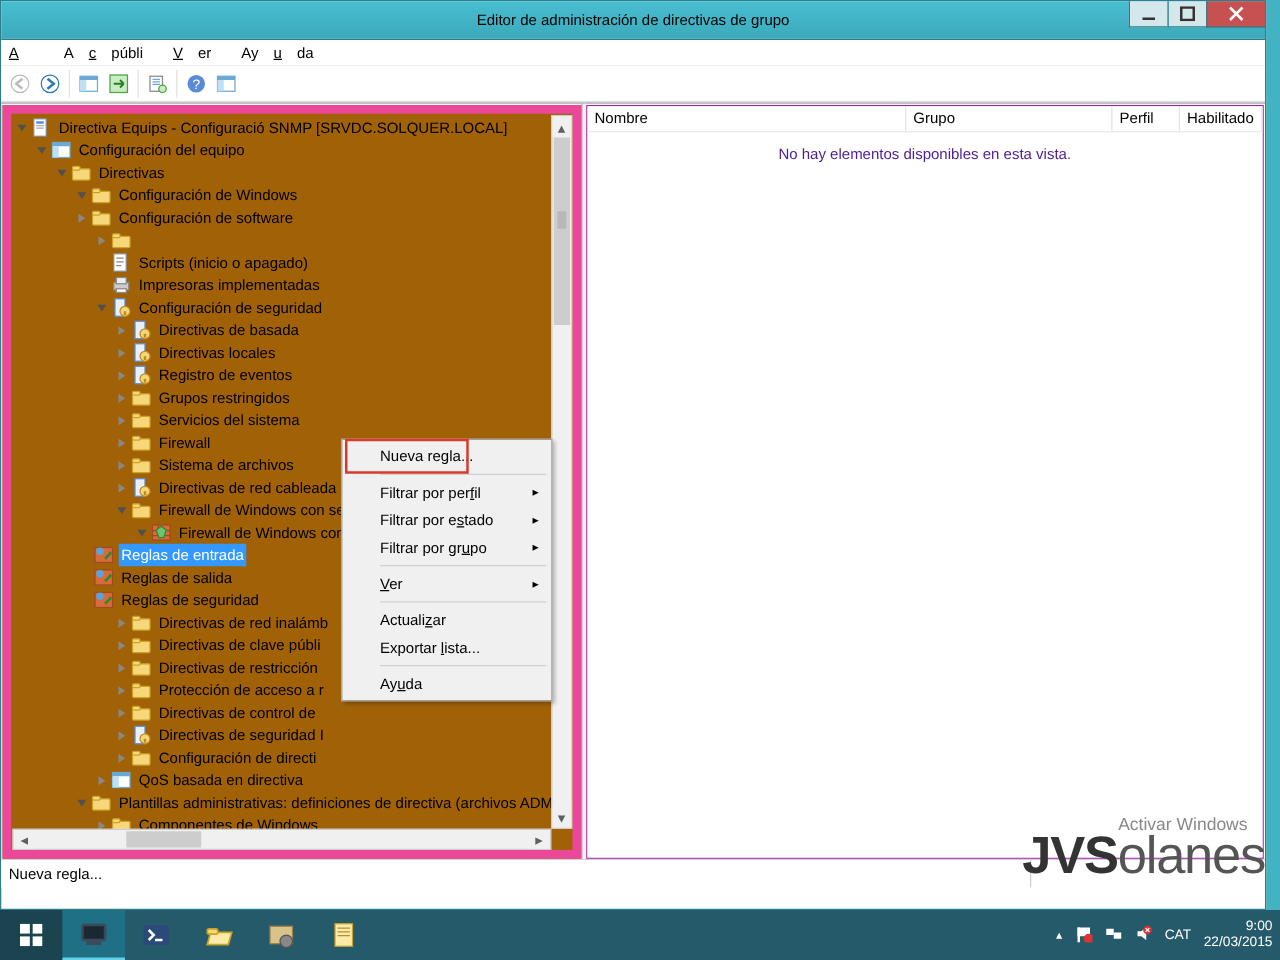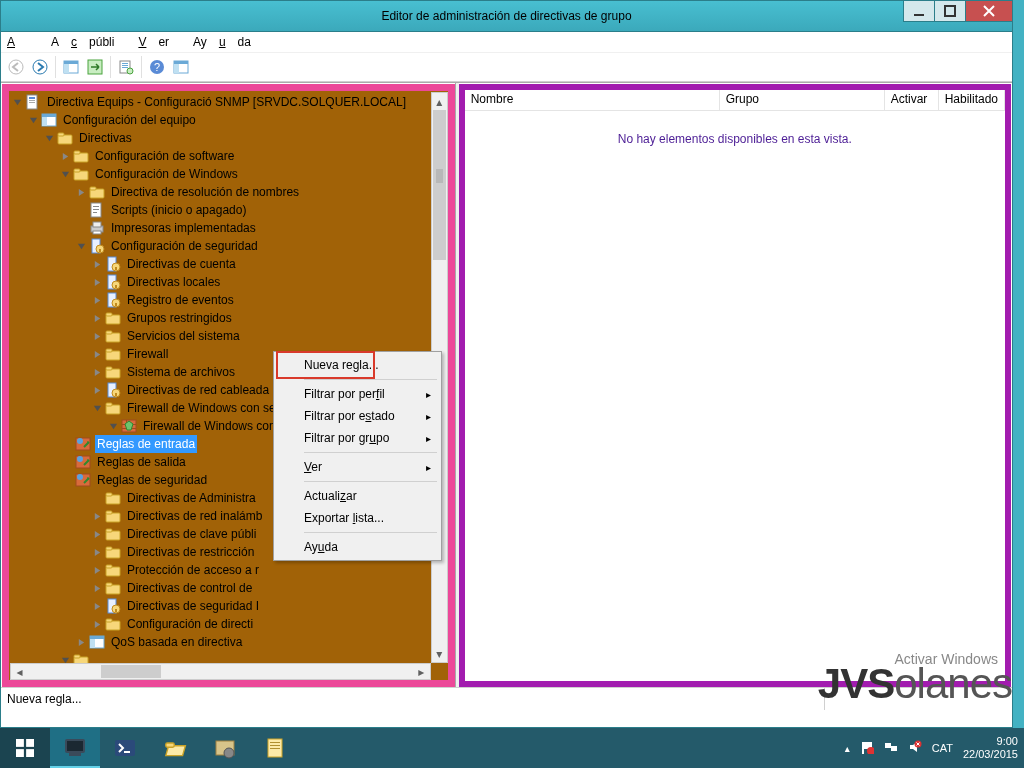--- a/index.html
+++ b/index.html
@@ -32,21 +32,21 @@
   .tree-row.selected .lbl { background:#3399ff; color:#fff; }
   .i0{padding-left:2px}.i1{padding-left:18px}.i2{padding-left:34px}.i3{padding-left:50px}.i4{padding-left:66px}.i5{padding-left:82px}.i6{padding-left:98px}.i7{padding-left:52px}
   .vscroll { position:absolute; right:0; top:1px; width:17px; bottom:17px; background:#f0f0f0; border:1px solid #ccc; box-sizing:border-box; }
   .vscroll .thumb { position:absolute; left:1px; right:1px; background:#cdcdcd; }
   .vscroll .grip { position:absolute; left:3px; right:3px; top:39%; height:14px; background:#b8b8b8; }
   .vscroll .arrow { position:absolute; left:0; right:0; height:17px; background:#f0f0f0; display:flex; align-items:center; justify-content:center; color:#606060;}
   .hscroll { position:absolute; left:1px; right:17px; bottom:0; height:17px; background:#f0f0f0; border:1px solid #ccc; box-sizing:border-box; }
   .hscroll .thumb { position:absolute; top:1px; bottom:1px; background:#cdcdcd; }
   .hscroll .arrow { position:absolute; top:0; bottom:0; width:17px; background:#f0f0f0; display:flex; align-items:center; justify-content:center; color:#606060;}
   
-  .right-pane { flex:1; display:flex; flex-direction:column; border:6px solid #a21caf; margin:1px 1px 0 0; box-sizing:border-box; position:relative;gap:11px; }
+  .right-pane { flex:1; display:flex; flex-direction:column; border:1px solid #a21caf; margin:1px 1px 0 0; box-sizing:border-box; position:relative; }
   .list-header { height:20px; background:#fff; display:flex; border-bottom:1px solid #e4e4e4; }
   .list-header .col { border-right:1px solid #e4e4e4; padding:2px 6px; box-sizing:border-box; font-size:12px; color:#000; overflow:hidden; }
   .list-body { flex:1; background:#fff; display:flex; align-items:flex-start; justify-content:center; padding-top:10px; color:#4c1d95; }
   .sep-resize { width:3px; background:#f0f0f0; }
   
   .ctxmenu { position:absolute; left:272px; top:350px; width:163px; background:#f0f0f0; border:1px solid #a0a0a0; box-shadow:2px 2px 3px rgba(0,0,0,.25); padding:2px; z-index:10; }
   .ctxmenu .item { height:22px; display:flex; align-items:center; padding-left:28px; position:relative; }
   .ctxmenu .item .arrow { position:absolute; right:8px; color:#000; font-size:10px;}
   .ctxmenu .sep { height:1px; background:#d0d0d0; margin:3px 2px 3px 28px; }
   .ctxmenu .gutter { position:absolute; left:2px; top:2px; bottom:2px; width:24px; background:#f0f0f0;}
@@ -267,370 +267,361 @@
                 </svg>
               </span>
               <span class="ic">
                 <svg class="ico">
                   <use href="#i-folder"></use>
                 </svg>
               </span>
               <span class="lbl">Directivas</span>
             </div>
           <div class="tree-row i3">
+              <span class="tw open">
+                <svg viewBox="0 0 10 10">
+                  <use href="#i-arrow-d"></use>
+                </svg>
+              </span>
+              <span class="ic">
+                <svg class="ico">
+                  <use href="#i-folder"></use>
+                </svg>
+              </span>
+              <span class="lbl">Configuración de Windows</span>
+            </div>
+          <div class="tree-row i3">
               <span class="tw closed">
                 <svg viewBox="0 0 10 10">
                   <use href="#i-arrow-r"></use>
                 </svg>
               </span>
               <span class="ic">
                 <svg class="ico">
                   <use href="#i-folder"></use>
                 </svg>
               </span>
               <span class="lbl">Configuración de software</span>
+            </div>
+          <div class="tree-row i4">
+              <span class="tw closed">
+                <svg viewBox="0 0 10 10">
+                  <use href="#i-arrow-r"></use>
+                </svg>
+              </span>
+              <span class="ic">
+                <svg class="ico">
+                  <use href="#i-folder"></use>
+                </svg>
+              </span>
+            </div>
+          <div class="tree-row i4">
+              <span class="tw none"></span>
+              <span class="ic">
+                <svg class="ico">
+                  <use href="#i-scroll"></use>
+                </svg>
+              </span>
+              <span class="lbl">Scripts (inicio o apagado)</span>
+            </div>
+          <div class="tree-row i4">
+              <span class="tw none"></span>
+              <span class="ic">
+                <svg class="ico">
+                  <use href="#i-printer"></use>
+                </svg>
+              </span>
+              <span class="lbl">Impresoras implementadas</span>
+            </div>
+          <div class="tree-row i4">
+              <span class="tw open">
+                <svg viewBox="0 0 10 10">
+                  <use href="#i-arrow-d"></use>
+                </svg>
+              </span>
+              <span class="ic">
+                <svg class="ico">
+                  <use href="#i-sec"></use>
+                </svg>
+              </span>
+              <span class="lbl">Configuración de seguridad</span>
+            </div>
+          <div class="tree-row i5">
+              <span class="tw closed">
+                <svg viewBox="0 0 10 10">
+                  <use href="#i-arrow-r"></use>
+                </svg>
+              </span>
+              <span class="ic">
+                <svg class="ico">
+                  <use href="#i-sec"></use>
+                </svg>
+              </span>
+              <span class="lbl">Directivas de basada</span>
+            </div>
+          <div class="tree-row i5">
+              <span class="tw closed">
+                <svg viewBox="0 0 10 10">
+                  <use href="#i-arrow-r"></use>
+                </svg>
+              </span>
+              <span class="ic">
+                <svg class="ico">
+                  <use href="#i-sec"></use>
+                </svg>
+              </span>
+              <span class="lbl">Directivas locales</span>
+            </div>
+          <div class="tree-row i5">
+              <span class="tw closed">
+                <svg viewBox="0 0 10 10">
+                  <use href="#i-arrow-r"></use>
+                </svg>
+              </span>
+              <span class="ic">
+                <svg class="ico">
+                  <use href="#i-sec"></use>
+                </svg>
+              </span>
+              <span class="lbl">Registro de eventos</span>
+            </div>
+          <div class="tree-row i5">
+              <span class="tw closed">
+                <svg viewBox="0 0 10 10">
+                  <use href="#i-arrow-r"></use>
+                </svg>
+              </span>
+              <span class="ic">
+                <svg class="ico">
+                  <use href="#i-folder"></use>
+                </svg>
+              </span>
+              <span class="lbl">Grupos restringidos</span>
+            </div>
+          <div class="tree-row i5">
+              <span class="tw closed">
+                <svg viewBox="0 0 10 10">
+                  <use href="#i-arrow-r"></use>
+                </svg>
+              </span>
+              <span class="ic">
+                <svg class="ico">
+                  <use href="#i-folder"></use>
+                </svg>
+              </span>
+              <span class="lbl">Servicios del sistema</span>
+            </div>
+          <div class="tree-row i5">
+              <span class="tw closed">
+                <svg viewBox="0 0 10 10">
+                  <use href="#i-arrow-r"></use>
+                </svg>
+              </span>
+              <span class="ic">
+                <svg class="ico">
+                  <use href="#i-folder"></use>
+                </svg>
+              </span>
+              <span class="lbl">Firewall</span>
+            </div>
+          <div class="tree-row i5">
+              <span class="tw closed">
+                <svg viewBox="0 0 10 10">
+                  <use href="#i-arrow-r"></use>
+                </svg>
+              </span>
+              <span class="ic">
+                <svg class="ico">
+                  <use href="#i-folder"></use>
+                </svg>
+              </span>
+              <span class="lbl">Sistema de archivos</span>
+            </div>
+          <div class="tree-row i5">
+              <span class="tw closed">
+                <svg viewBox="0 0 10 10">
+                  <use href="#i-arrow-r"></use>
+                </svg>
+              </span>
+              <span class="ic">
+                <svg class="ico">
+                  <use href="#i-sec"></use>
+                </svg>
+              </span>
+              <span class="lbl">Directivas de red cableada (IEEE 802.3)</span>
+            </div>
+          <div class="tree-row i5">
+              <span class="tw open">
+                <svg viewBox="0 0 10 10">
+                  <use href="#i-arrow-d"></use>
+                </svg>
+              </span>
+              <span class="ic">
+                <svg class="ico">
+                  <use href="#i-folder"></use>
+                </svg>
+              </span>
+              <span class="lbl">Firewall de Windows con seguridad avanzada</span>
+            </div>
+          <div class="tree-row i6">
+              <span class="tw open">
+                <svg viewBox="0 0 10 10">
+                  <use href="#i-arrow-d"></use>
+                </svg>
+              </span>
+              <span class="ic">
+                <svg class="ico">
+                  <use href="#i-firewall"></use>
+                </svg>
+              </span>
+              <span class="lbl">Firewall de Windows con seguridad avanzada - LDAP://</span>
+            </div>
+          <div class="tree-row i7 selected">
+              <span class="tw none"></span>
+              <span class="ic">
+                <svg class="ico">
+                  <use href="#i-fwrule"></use>
+                </svg>
+              </span>
+              <span class="lbl">Reglas de entrada</span>
+            </div>
+          <div class="tree-row i7">
+              <span class="tw none"></span>
+              <span class="ic">
+                <svg class="ico">
+                  <use href="#i-fwrule"></use>
+                </svg>
+              </span>
+              <span class="lbl">Reglas de salida</span>
+            </div>
+          <div class="tree-row i7">
+              <span class="tw none"></span>
+              <span class="ic">
+                <svg class="ico">
+                  <use href="#i-fwrule"></use>
+                </svg>
+              </span>
+              <span class="lbl">Reglas de seguridad</span>
+            </div>
+          <div class="tree-row i5">
+              <span class="tw closed">
+                <svg viewBox="0 0 10 10">
+                  <use href="#i-arrow-r"></use>
+                </svg>
+              </span>
+              <span class="ic">
+                <svg class="ico">
+                  <use href="#i-folder"></use>
+                </svg>
+              </span>
+              <span class="lbl">Directivas de red inalámb</span>
+            </div>
+          <div class="tree-row i5">
+              <span class="tw closed">
+                <svg viewBox="0 0 10 10">
+                  <use href="#i-arrow-r"></use>
+                </svg>
+              </span>
+              <span class="ic">
+                <svg class="ico">
+                  <use href="#i-folder"></use>
+                </svg>
+              </span>
+              <span class="lbl">Directivas de clave públi</span>
+            </div>
+          <div class="tree-row i5">
+              <span class="tw closed">
+                <svg viewBox="0 0 10 10">
+                  <use href="#i-arrow-r"></use>
+                </svg>
+              </span>
+              <span class="ic">
+                <svg class="ico">
+                  <use href="#i-folder"></use>
+                </svg>
+              </span>
+              <span class="lbl">Directivas de restricción</span>
+            </div>
+          <div class="tree-row i5">
+              <span class="tw closed">
+                <svg viewBox="0 0 10 10">
+                  <use href="#i-arrow-r"></use>
+                </svg>
+              </span>
+              <span class="ic">
+                <svg class="ico">
+                  <use href="#i-folder"></use>
+                </svg>
+              </span>
+              <span class="lbl">Protección de acceso a r</span>
+            </div>
+          <div class="tree-row i5">
+              <span class="tw closed">
+                <svg viewBox="0 0 10 10">
+                  <use href="#i-arrow-r"></use>
+                </svg>
+              </span>
+              <span class="ic">
+                <svg class="ico">
+                  <use href="#i-folder"></use>
+                </svg>
+              </span>
+              <span class="lbl">Directivas de control de</span>
+            </div>
+          <div class="tree-row i5">
+              <span class="tw closed">
+                <svg viewBox="0 0 10 10">
+                  <use href="#i-arrow-r"></use>
+                </svg>
+              </span>
+              <span class="ic">
+                <svg class="ico">
+                  <use href="#i-sec"></use>
+                </svg>
+              </span>
+              <span class="lbl">Directivas de seguridad I</span>
+            </div>
+          <div class="tree-row i5">
+              <span class="tw closed">
+                <svg viewBox="0 0 10 10">
+                  <use href="#i-arrow-r"></use>
+                </svg>
+              </span>
+              <span class="ic">
+                <svg class="ico">
+                  <use href="#i-folder"></use>
+                </svg>
+              </span>
+              <span class="lbl">Configuración de directi</span>
+            </div>
+          <div class="tree-row i4">
+              <span class="tw closed">
+                <svg viewBox="0 0 10 10">
+                  <use href="#i-arrow-r"></use>
+                </svg>
+              </span>
+              <span class="ic">
+                <svg class="ico">
+                  <use href="#i-panes"></use>
+                </svg>
+              </span>
+              <span class="lbl">QoS basada en directiva</span>
             </div>
           <div class="tree-row i3">
               <span class="tw open">
                 <svg viewBox="0 0 10 10">
                   <use href="#i-arrow-d"></use>
                 </svg>
               </span>
               <span class="ic">
                 <svg class="ico">
                   <use href="#i-folder"></use>
                 </svg>
               </span>
-              <span class="lbl">Configuración de Windows</span>
-            </div>
-          <div class="tree-row i4">
-              <span class="tw closed">
-                <svg viewBox="0 0 10 10">
-                  <use href="#i-arrow-r"></use>
-                </svg>
-              </span>
-              <span class="ic">
-                <svg class="ico">
-                  <use href="#i-folder"></use>
-                </svg>
-              </span>
-              <span class="lbl">Directiva de resolución de nombres</span>
-            </div>
-          <div class="tree-row i4">
-              <span class="tw none"></span>
-              <span class="ic">
-                <svg class="ico">
-                  <use href="#i-scroll"></use>
-                </svg>
-              </span>
-              <span class="lbl">Scripts (inicio o apagado)</span>
-            </div>
-          <div class="tree-row i4">
-              <span class="tw none"></span>
-              <span class="ic">
-                <svg class="ico">
-                  <use href="#i-printer"></use>
-                </svg>
-              </span>
-              <span class="lbl">Impresoras implementadas</span>
-            </div>
-          <div class="tree-row i4">
-              <span class="tw open">
-                <svg viewBox="0 0 10 10">
-                  <use href="#i-arrow-d"></use>
-                </svg>
-              </span>
-              <span class="ic">
-                <svg class="ico">
-                  <use href="#i-sec"></use>
-                </svg>
-              </span>
-              <span class="lbl">Configuración de seguridad</span>
-            </div>
-          <div class="tree-row i5">
-              <span class="tw closed">
-                <svg viewBox="0 0 10 10">
-                  <use href="#i-arrow-r"></use>
-                </svg>
-              </span>
-              <span class="ic">
-                <svg class="ico">
-                  <use href="#i-sec"></use>
-                </svg>
-              </span>
-              <span class="lbl">Directivas de cuenta</span>
-            </div>
-          <div class="tree-row i5">
-              <span class="tw closed">
-                <svg viewBox="0 0 10 10">
-                  <use href="#i-arrow-r"></use>
-                </svg>
-              </span>
-              <span class="ic">
-                <svg class="ico">
-                  <use href="#i-sec"></use>
-                </svg>
-              </span>
-              <span class="lbl">Directivas locales</span>
-            </div>
-          <div class="tree-row i5">
-              <span class="tw closed">
-                <svg viewBox="0 0 10 10">
-                  <use href="#i-arrow-r"></use>
-                </svg>
-              </span>
-              <span class="ic">
-                <svg class="ico">
-                  <use href="#i-sec"></use>
-                </svg>
-              </span>
-              <span class="lbl">Registro de eventos</span>
-            </div>
-          <div class="tree-row i5">
-              <span class="tw closed">
-                <svg viewBox="0 0 10 10">
-                  <use href="#i-arrow-r"></use>
-                </svg>
-              </span>
-              <span class="ic">
-                <svg class="ico">
-                  <use href="#i-folder"></use>
-                </svg>
-              </span>
-              <span class="lbl">Grupos restringidos</span>
-            </div>
-          <div class="tree-row i5">
-              <span class="tw closed">
-                <svg viewBox="0 0 10 10">
-                  <use href="#i-arrow-r"></use>
-                </svg>
-              </span>
-              <span class="ic">
-                <svg class="ico">
-                  <use href="#i-folder"></use>
-                </svg>
-              </span>
-              <span class="lbl">Servicios del sistema</span>
-            </div>
-          <div class="tree-row i5">
-              <span class="tw closed">
-                <svg viewBox="0 0 10 10">
-                  <use href="#i-arrow-r"></use>
-                </svg>
-              </span>
-              <span class="ic">
-                <svg class="ico">
-                  <use href="#i-folder"></use>
-                </svg>
-              </span>
-              <span class="lbl">Firewall</span>
-            </div>
-          <div class="tree-row i5">
-              <span class="tw closed">
-                <svg viewBox="0 0 10 10">
-                  <use href="#i-arrow-r"></use>
-                </svg>
-              </span>
-              <span class="ic">
-                <svg class="ico">
-                  <use href="#i-folder"></use>
-                </svg>
-              </span>
-              <span class="lbl">Sistema de archivos</span>
-            </div>
-          <div class="tree-row i5">
-              <span class="tw closed">
-                <svg viewBox="0 0 10 10">
-                  <use href="#i-arrow-r"></use>
-                </svg>
-              </span>
-              <span class="ic">
-                <svg class="ico">
-                  <use href="#i-sec"></use>
-                </svg>
-              </span>
-              <span class="lbl">Directivas de red cableada (IEEE 802.3)</span>
-            </div>
-          <div class="tree-row i5">
-              <span class="tw open">
-                <svg viewBox="0 0 10 10">
-                  <use href="#i-arrow-d"></use>
-                </svg>
-              </span>
-              <span class="ic">
-                <svg class="ico">
-                  <use href="#i-folder"></use>
-                </svg>
-              </span>
-              <span class="lbl">Firewall de Windows con seguridad avanzada</span>
-            </div>
-          <div class="tree-row i6">
-              <span class="tw open">
-                <svg viewBox="0 0 10 10">
-                  <use href="#i-arrow-d"></use>
-                </svg>
-              </span>
-              <span class="ic">
-                <svg class="ico">
-                  <use href="#i-firewall"></use>
-                </svg>
-              </span>
-              <span class="lbl">Firewall de Windows con seguridad avanzada - LDAP://</span>
-            </div>
-          <div class="tree-row i7 selected">
-              <span class="tw none"></span>
-              <span class="ic">
-                <svg class="ico">
-                  <use href="#i-fwrule"></use>
-                </svg>
-              </span>
-              <span class="lbl">Reglas de entrada</span>
-            </div>
-          <div class="tree-row i7">
-              <span class="tw none"></span>
-              <span class="ic">
-                <svg class="ico">
-                  <use href="#i-fwrule"></use>
-                </svg>
-              </span>
-              <span class="lbl">Reglas de salida</span>
-            </div>
-          <div class="tree-row i7">
-              <span class="tw none"></span>
-              <span class="ic">
-                <svg class="ico">
-                  <use href="#i-fwrule"></use>
-                </svg>
-              </span>
-              <span class="lbl">Reglas de seguridad</span>
-            </div>
-          <div class="tree-row i5">
-              <span class="tw none"></span>
-              <span class="ic">
-                <svg class="ico">
-                  <use href="#i-folder"></use>
-                </svg>
-              </span>
-              <span class="lbl">Directivas de Administra</span>
-            </div>
-          <div class="tree-row i5">
-              <span class="tw closed">
-                <svg viewBox="0 0 10 10">
-                  <use href="#i-arrow-r"></use>
-                </svg>
-              </span>
-              <span class="ic">
-                <svg class="ico">
-                  <use href="#i-folder"></use>
-                </svg>
-              </span>
-              <span class="lbl">Directivas de red inalámb</span>
-            </div>
-          <div class="tree-row i5">
-              <span class="tw closed">
-                <svg viewBox="0 0 10 10">
-                  <use href="#i-arrow-r"></use>
-                </svg>
-              </span>
-              <span class="ic">
-                <svg class="ico">
-                  <use href="#i-folder"></use>
-                </svg>
-              </span>
-              <span class="lbl">Directivas de clave públi</span>
-            </div>
-          <div class="tree-row i5">
-              <span class="tw closed">
-                <svg viewBox="0 0 10 10">
-                  <use href="#i-arrow-r"></use>
-                </svg>
-              </span>
-              <span class="ic">
-                <svg class="ico">
-                  <use href="#i-folder"></use>
-                </svg>
-              </span>
-              <span class="lbl">Directivas de restricción</span>
-            </div>
-          <div class="tree-row i5">
-              <span class="tw closed">
-                <svg viewBox="0 0 10 10">
-                  <use href="#i-arrow-r"></use>
-                </svg>
-              </span>
-              <span class="ic">
-                <svg class="ico">
-                  <use href="#i-folder"></use>
-                </svg>
-              </span>
-              <span class="lbl">Protección de acceso a r</span>
-            </div>
-          <div class="tree-row i5">
-              <span class="tw closed">
-                <svg viewBox="0 0 10 10">
-                  <use href="#i-arrow-r"></use>
-                </svg>
-              </span>
-              <span class="ic">
-                <svg class="ico">
-                  <use href="#i-folder"></use>
-                </svg>
-              </span>
-              <span class="lbl">Directivas de control de</span>
-            </div>
-          <div class="tree-row i5">
-              <span class="tw closed">
-                <svg viewBox="0 0 10 10">
-                  <use href="#i-arrow-r"></use>
-                </svg>
-              </span>
-              <span class="ic">
-                <svg class="ico">
-                  <use href="#i-sec"></use>
-                </svg>
-              </span>
-              <span class="lbl">Directivas de seguridad I</span>
-            </div>
-          <div class="tree-row i5">
-              <span class="tw closed">
-                <svg viewBox="0 0 10 10">
-                  <use href="#i-arrow-r"></use>
-                </svg>
-              </span>
-              <span class="ic">
-                <svg class="ico">
-                  <use href="#i-folder"></use>
-                </svg>
-              </span>
-              <span class="lbl">Configuración de directi</span>
-            </div>
-          <div class="tree-row i4">
-              <span class="tw closed">
-                <svg viewBox="0 0 10 10">
-                  <use href="#i-arrow-r"></use>
-                </svg>
-              </span>
-              <span class="ic">
-                <svg class="ico">
-                  <use href="#i-panes"></use>
-                </svg>
-              </span>
-              <span class="lbl">QoS basada en directiva</span>
-            </div>
-          <div class="tree-row i3">
-              <span class="tw open">
-                <svg viewBox="0 0 10 10">
-                  <use href="#i-arrow-d"></use>
-                </svg>
-              </span>
-              <span class="ic">
-                <svg class="ico">
-                  <use href="#i-folder"></use>
-                </svg>
-              </span>
+              <span class="lbl">Plantillas administrativas: definiciones de directiva (archivos ADM</span>
             </div>
           <div class="tree-row i4">
               <span class="tw closed">
                 <svg viewBox="0 0 10 10">
                   <use href="#i-arrow-r"></use>
                 </svg>
               </span>
               <span class="ic">
                 <svg class="ico">
                   <use href="#i-folder"></use>
@@ -654,21 +645,21 @@
         </div>
       </div>
     </div>
 
     <div class="sep-resize"></div>
 
     <div class="right-pane">
       <div class="list-header">
         <div class="col" style="width:255px">Nombre</div>
         <div class="col" style="width:165px">Grupo</div>
-        <div class="col" style="width:54px">Activar</div>
+        <div class="col" style="width:54px">Perfil</div>
         <div class="col" style="flex:1">Habilitado</div>
       </div>
       <div class="list-body">
         <span>No hay elementos disponibles en esta vista.</span>
       </div>
     </div>
   </div>
 
   <div class="statusbar">
     <span>Nueva regla...</span>

